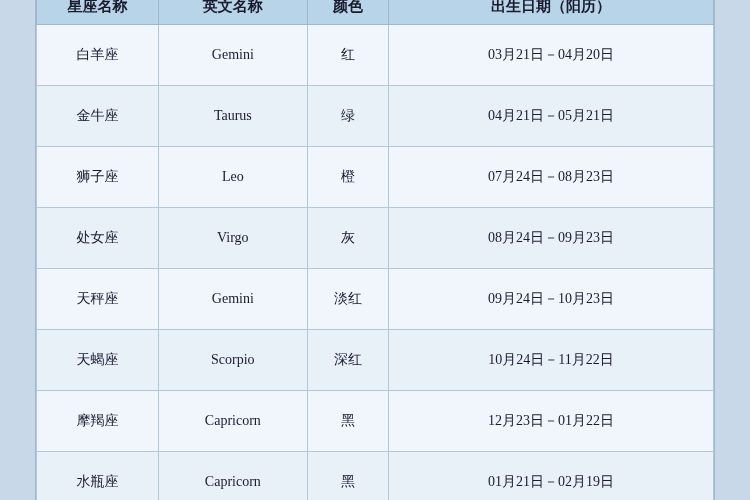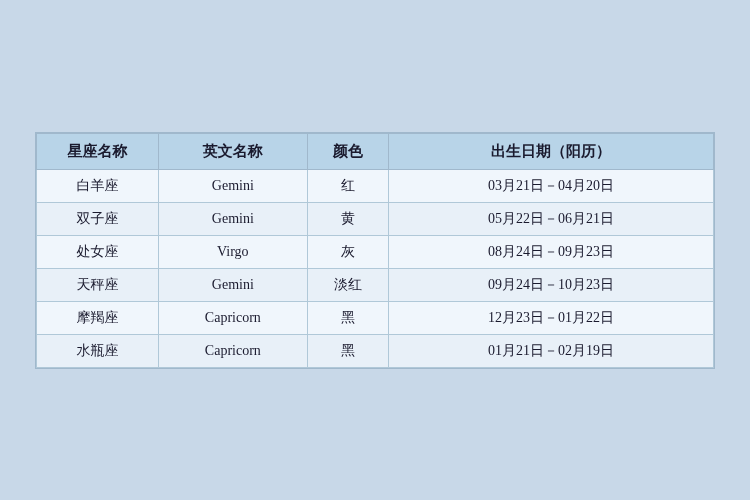--- a/index.html
+++ b/index.html
@@ -33,21 +33,21 @@
       color: #1a1a2e;
     }
     tbody tr {
       background-color: #f0f6fc;
     }
     tbody tr:nth-child(even) {
       background-color: #e8f0f8;
     }
     tbody td {
       border: 1px solid #b0c8d8;
-      padding: 7px 8px;
+      padding: 21px 8px;
       text-align: center;
       font-size: 14px;
       color: #1a1a2e;
     }
     .col-chinese { width: 18%; }
     .col-english { width: 22%; }
     .col-color   { width: 12%; }
     .col-date    { width: 48%; }
   </style>
 </head>
@@ -64,36 +64,48 @@
       </tr>
     </thead>
     <tbody id="table-body">
     <tr>
           <td>白羊座</td>
           <td>Gemini</td>
           <td>红</td>
           <td>03月21日－04月20日</td>
         </tr>
         <tr>
-          <td>双子座</td>
-          <td>Gemini</td>
-          <td>黄</td>
-          <td>05月22日－06月21日</td>
+          <td>金牛座</td>
+          <td>Taurus</td>
+          <td>绿</td>
+          <td>04月21日－05月21日</td>
+        </tr>
+        <tr>
+          <td>狮子座</td>
+          <td>Leo</td>
+          <td>橙</td>
+          <td>07月24日－08月23日</td>
         </tr>
         <tr>
           <td>处女座</td>
           <td>Virgo</td>
           <td>灰</td>
           <td>08月24日－09月23日</td>
         </tr>
         <tr>
           <td>天秤座</td>
           <td>Gemini</td>
           <td>淡红</td>
           <td>09月24日－10月23日</td>
+        </tr>
+        <tr>
+          <td>天蝎座</td>
+          <td>Scorpio</td>
+          <td>深红</td>
+          <td>10月24日－11月22日</td>
         </tr>
         <tr>
           <td>摩羯座</td>
           <td>Capricorn</td>
           <td>黑</td>
           <td>12月23日－01月22日</td>
         </tr>
         <tr>
           <td>水瓶座</td>
           <td>Capricorn</td>

